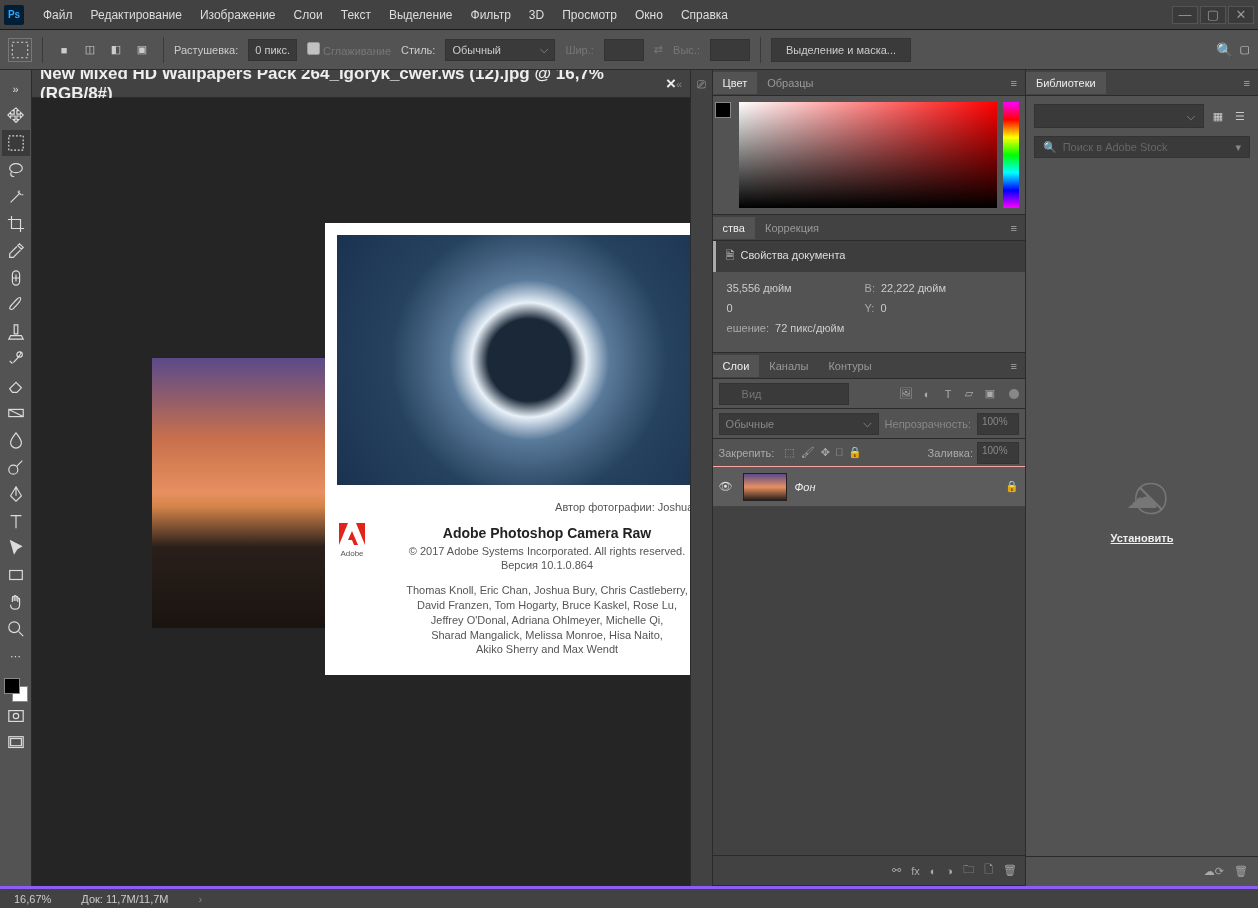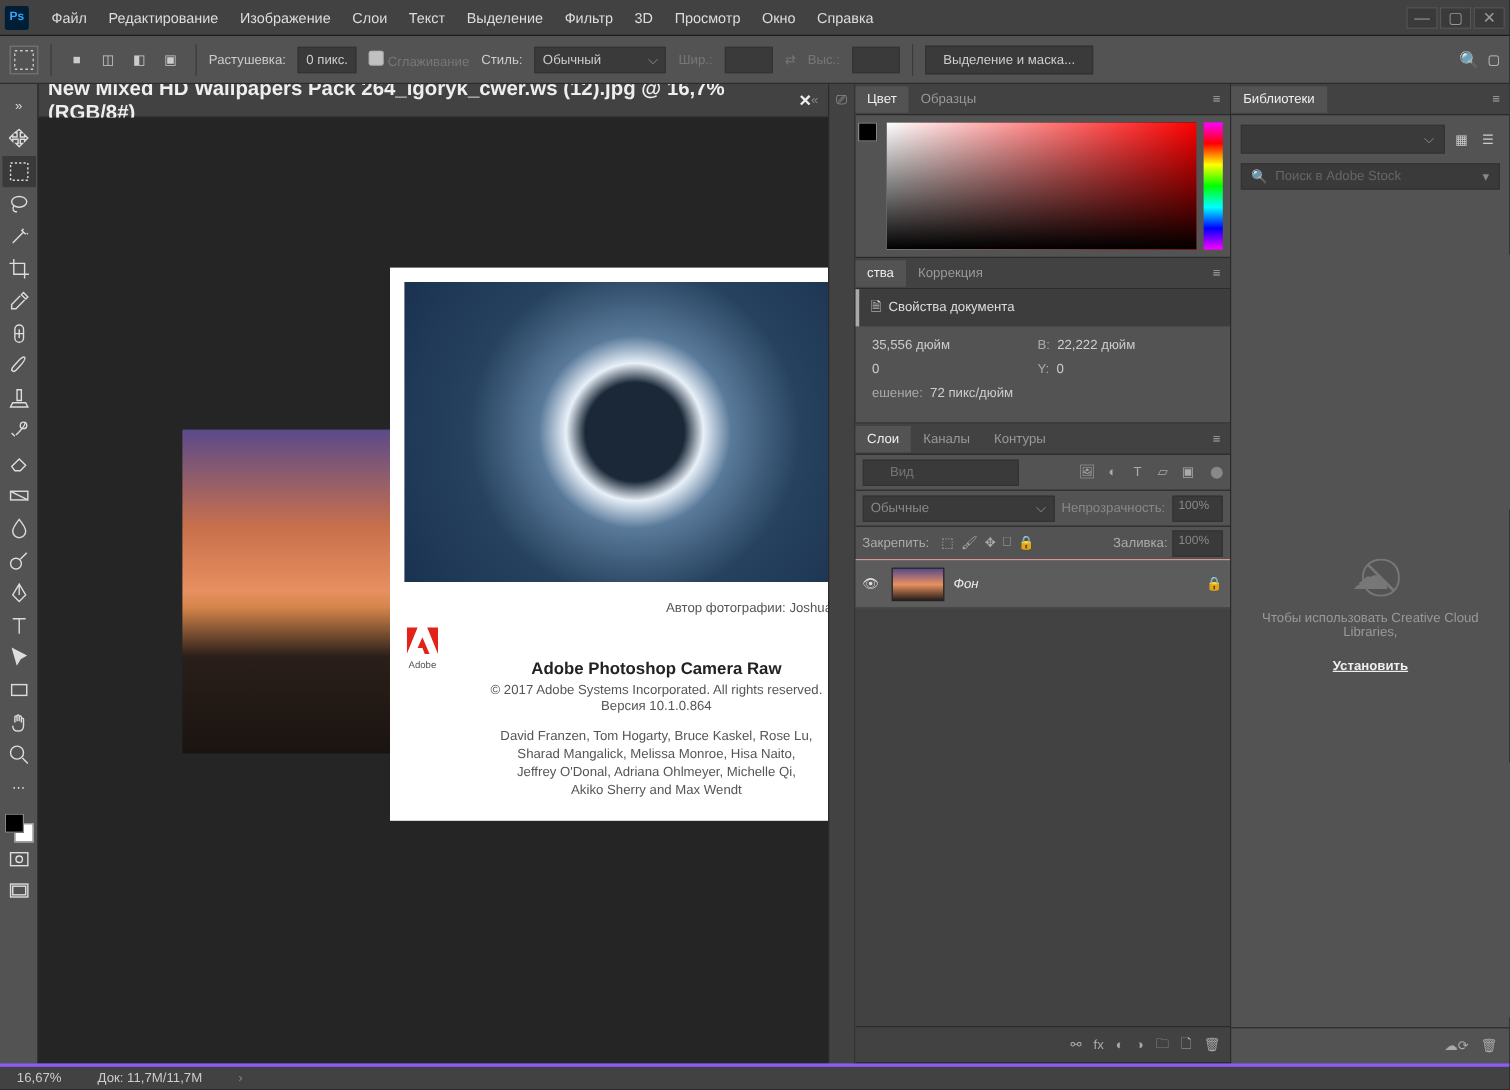--- a/index.html
+++ b/index.html
@@ -43,21 +43,21 @@
 .about-content { padding: 4px 14px 18px; font-size: 11px; color: #555; }
 .about-credit { text-align: right; margin-bottom: 8px; font-size:11px; }
 .about-title { text-align: center; font-size: 14px; font-weight: bold; color: #222; margin: 4px 0; }
 .about-copy { text-align: center; font-size: 11px; margin-bottom: 2px; }
 .about-ver { text-align: center; font-size: 11px; margin-bottom: 12px; }
 .about-names { text-align: center; font-size: 11px; line-height: 1.35; }
 .adobe-a { width:26px; height:32px; display:inline-block; position:relative; margin-right:10px;}
 .adobe-a svg { width: 26px; height: 26px; }
 .adobe-a-label { font-size:8px; color:#555; text-align:center; display:block; }
 .adobe-row { display:flex; align-items:flex-start; }
-.adobe-text { flex:1;margin-top:24px; }
+.adobe-text { flex:1; }
 
 .rightpanels { width: 336px; display: flex; border-left: 1px solid #2b2b2b; }
 .midcol { width:26px; background:#424242; border-right:1px solid #2b2b2b; display:flex; flex-direction:column; align-items:center; padding-top:8px; gap:8px; }
 
 .panel-stack { flex: 1; background: #535353; display:flex; flex-direction:column; border-right:1px solid #2b2b2b; }
 .panel { border-bottom: 1px solid #2b2b2b; }
 .panel-tabs { height: 26px; display: flex; align-items: center; background: #424242; border-bottom:1px solid #2b2b2b; }
 .panel-tab { padding: 5px 10px; font-size:11px; color:#999; }
 .panel-tab.active { background: #535353; color:#eee; }
 .panel-menu-icon { margin-left: auto; padding: 4px 8px; color:#aaa; }
@@ -321,23 +321,24 @@
               <svg viewBox="0 0 26 22">
                   <path d="M0 0h9L0 22V0zm17 0h9v22L17 0zm-4 8l6 14h-4l-2-5h-4l4-9z" fill="#e2231a"></path>
                 </svg>
               <span class="adobe-a-label">Adobe</span>
             </div>
             <div class="adobe-text">
               <div class="about-title">Adobe Photoshop Camera Raw</div>
               <div class="about-copy">© 2017 Adobe Systems Incorporated. All rights reserved.</div>
               <div class="about-ver">Версия 10.1.0.864</div>
               <div class="about-names">
+                <div>Thomas Knoll, Eric Chan, Joshua Bury, Chris Castleberry,</div>
                 <div>David Franzen, Tom Hogarty, Bruce Kaskel, Rose Lu,</div>
+                <div>Jeffrey O'Donal, Adriana Ohlmeyer, Michelle Qi,</div>
                 <div>Sharad Mangalick, Melissa Monroe, Hisa Naito,</div>
-                <div>Jeffrey O'Donal, Adriana Ohlmeyer, Michelle Qi,</div>
                 <div>Akiko Sherry and Max Wendt</div>
               </div>
             </div>
           </div>
         </div>
       </div>
     </div>
   </div>
 
   <div class="rightpanels">
@@ -468,21 +469,20 @@
           <span class="caret">⌵</span>
         </div>
       <div class="lib-view-btns">
         <div class="lib-view-btn">▦</div>
         <div class="lib-view-btn">☰</div>
       </div>
     </div>
     <div class="lib-search">🔍 <span>Поиск в Adobe Stock</span></div>
     <div class="lib-msg">
       <div class="cloud-icon">☁︎⃠</div>
-      <div>Чтобы использовать Creative Cloud Libraries,</div>
       <a class="install-link">Установить</a>
     </div>
     <div class="lib-bottom">
       <span>☁⟳</span>
       <span>🗑</span>
     </div>
   </div>
 </div>
 
 <div class="statusbar">

